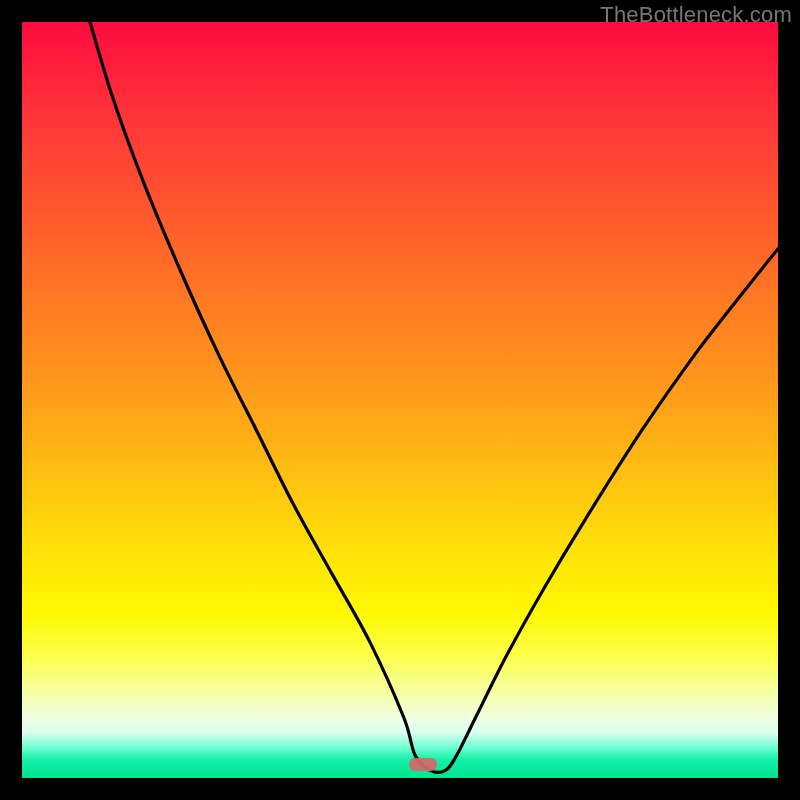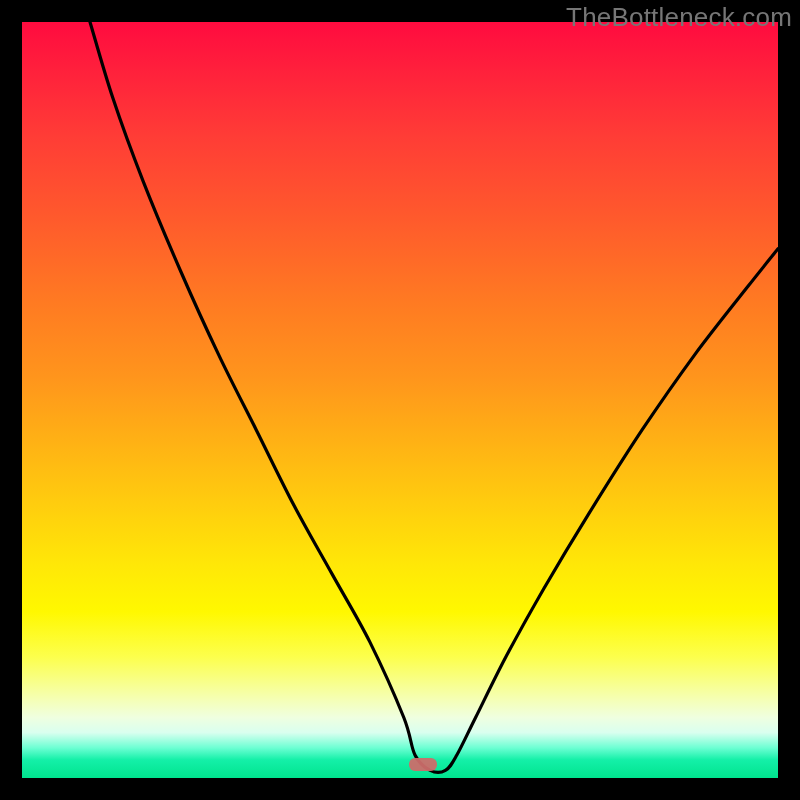--- a/index.html
+++ b/index.html
@@ -15,21 +15,21 @@
     position: relative;
     width: 800px;
     height: 800px;
     background: #000;
   }
   .watermark {
     position: absolute;
     top: 2px;
     right: 8px;
     color: #767676;
-    font-size: 26px;
+    font-size: 22px;
     font-weight: 400;
     letter-spacing: 0.2px;
     z-index: 5;
   }
   .plot {
     position: absolute;
     left: 22px;
     top: 22px;
     width: 756px;
     height: 756px;

